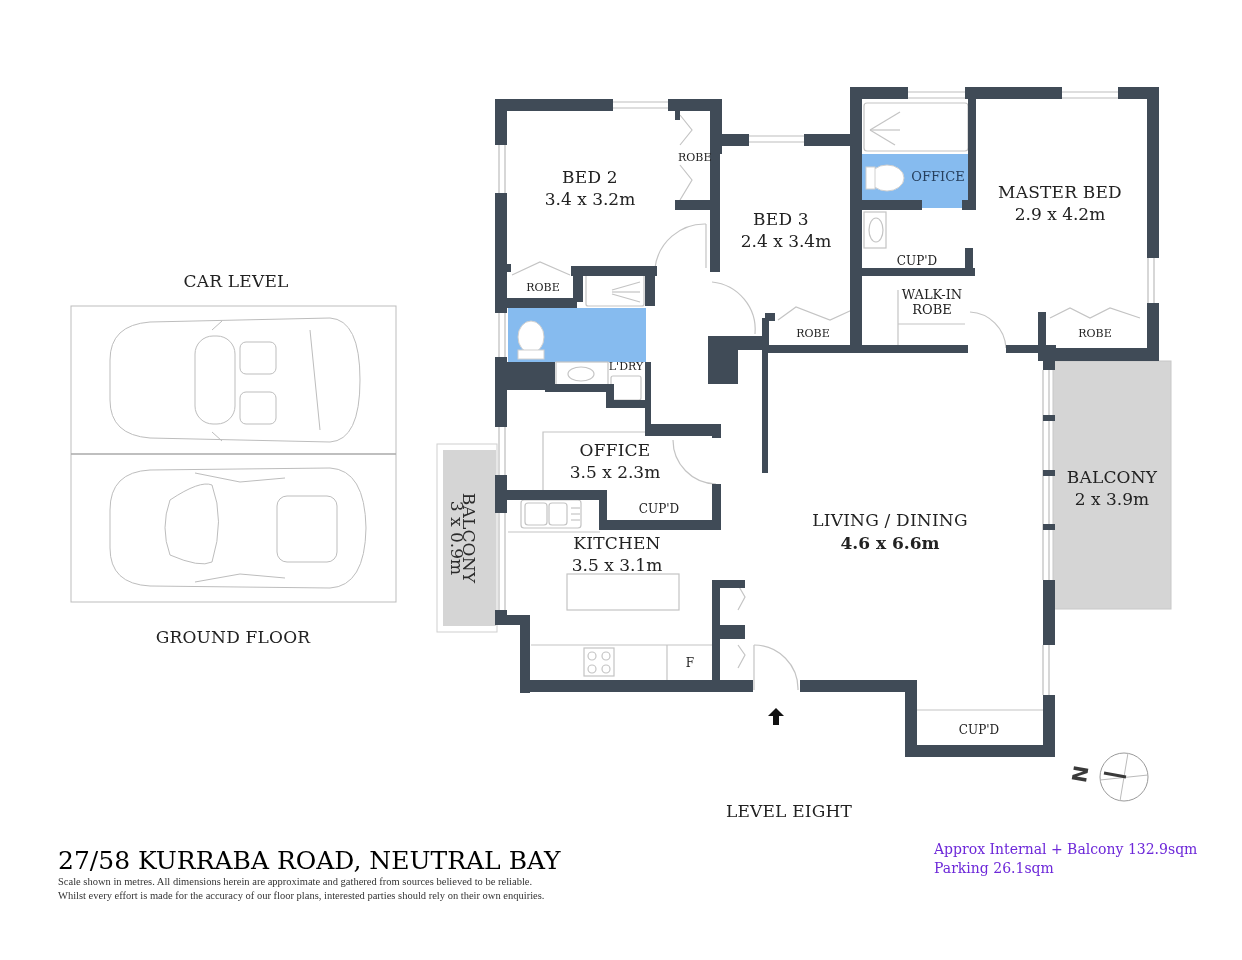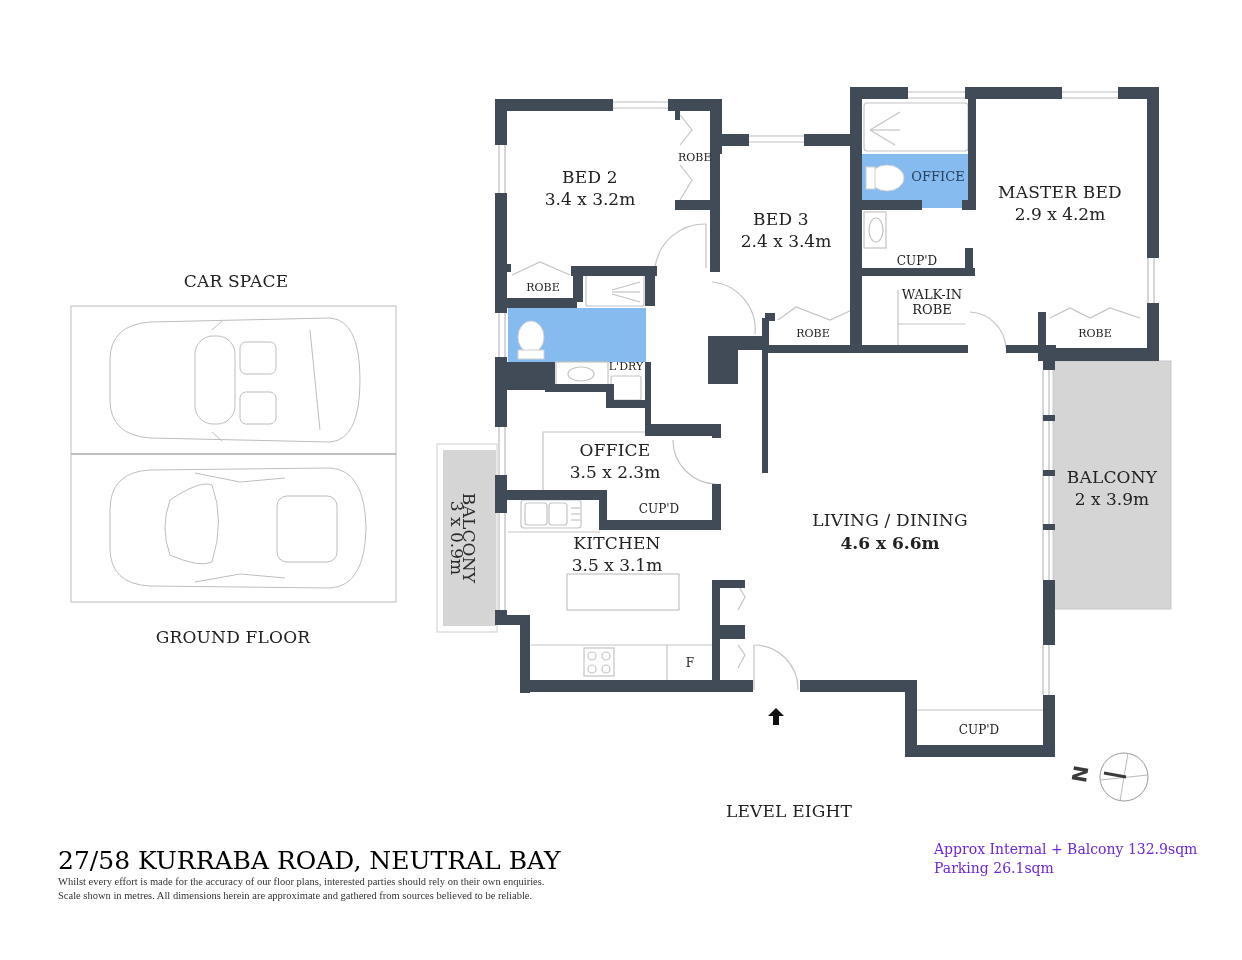--- a/index.html
+++ b/index.html
@@ -262,27 +262,27 @@
 <div class="lbl small" style="left:780px;top:327px;width:66px;">ROBE</div>
 <div class="lbl small" style="left:1062px;top:327px;width:66px;">ROBE</div>
 <div class="lbl" style="left:894px;top:287px;width:76px;font-size:13px;">WALK-IN</div>
 <div class="lbl" style="left:894px;top:302px;width:76px;font-size:13px;">ROBE</div>
 <div class="lbl" style="left:880px;top:254px;width:74px;font-size:12px;">CUP'D</div>
 <div class="lbl" style="left:624px;top:502px;width:70px;font-size:12px;">CUP'D</div>
 <div class="lbl" style="left:944px;top:723px;width:70px;font-size:12px;">CUP'D</div>
 <div class="lbl" style="left:607px;top:360px;width:38px;font-size:11px;">L'DRY</div>
 <div class="lbl" style="left:682px;top:656px;width:16px;font-size:12px;">F</div>
 
-<div class="lbl room-name" style="left:156px;top:271px;width:160px;">CAR SPACE</div>
+<div class="lbl room-name" style="left:156px;top:271px;width:160px;">CAR LEVEL</div>
 <div class="lbl room-name" style="left:148px;top:627px;width:170px;">GROUND FLOOR</div>
 
 <div class="lbl room-name" style="left:712px;top:801px;width:154px;">LEVEL EIGHT</div>
 <div class="abs" style="left:1072px;top:762px;font-size:20px;font-weight:bold;color:#3a3a3a;font-family:'DejaVu Sans',sans-serif;transform:rotate(-80deg);">N</div>
 
 <div class="abs title" style="left:58px;top:846px;">27/58 KURRABA ROAD, NEUTRAL BAY</div>
 <div class="abs disclaimer" style="left:58px;top:875px;">
+  <div>Scale shown in metres. All dimensions herein are approximate and gathered from sources believed to be  reliable.</div>
   <div>Whilst every effort is made for the accuracy of our floor plans, interested parties should rely on their own enquiries.</div>
-  <div>Scale shown in metres. All dimensions herein are approximate and gathered from sources believed to be  reliable.</div>
 </div>
 <div class="abs stats" style="left:934px;top:840px;">
   <div>Approx Internal + Balcony 132.9sqm</div>
   <div>Parking 26.1sqm</div>
 </div>
 
 </body></html>

